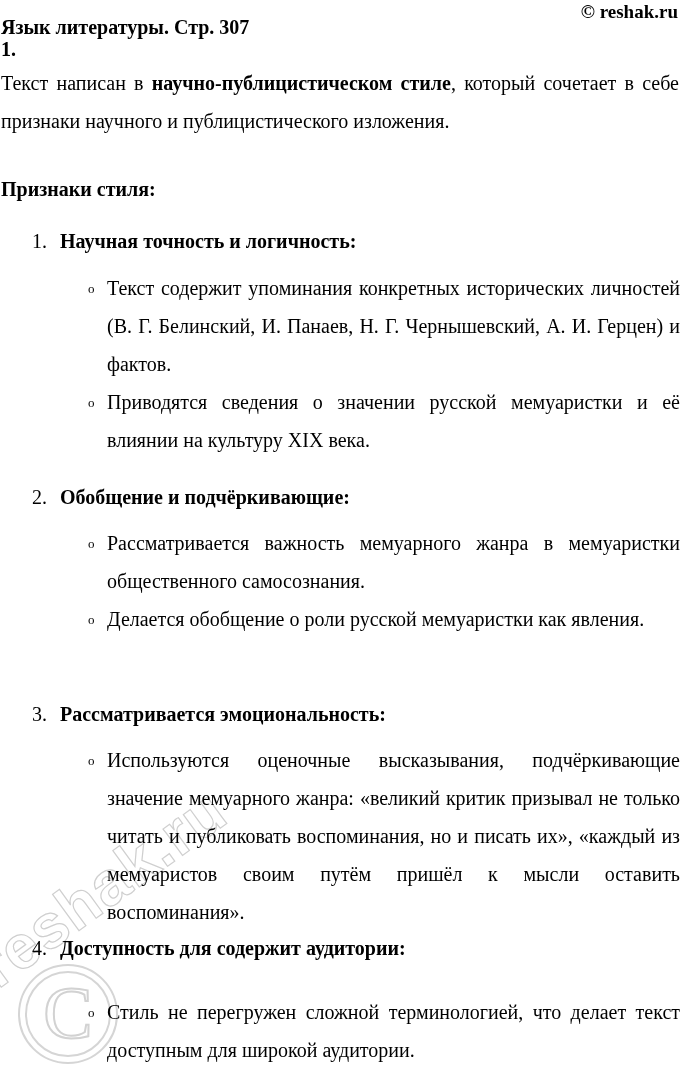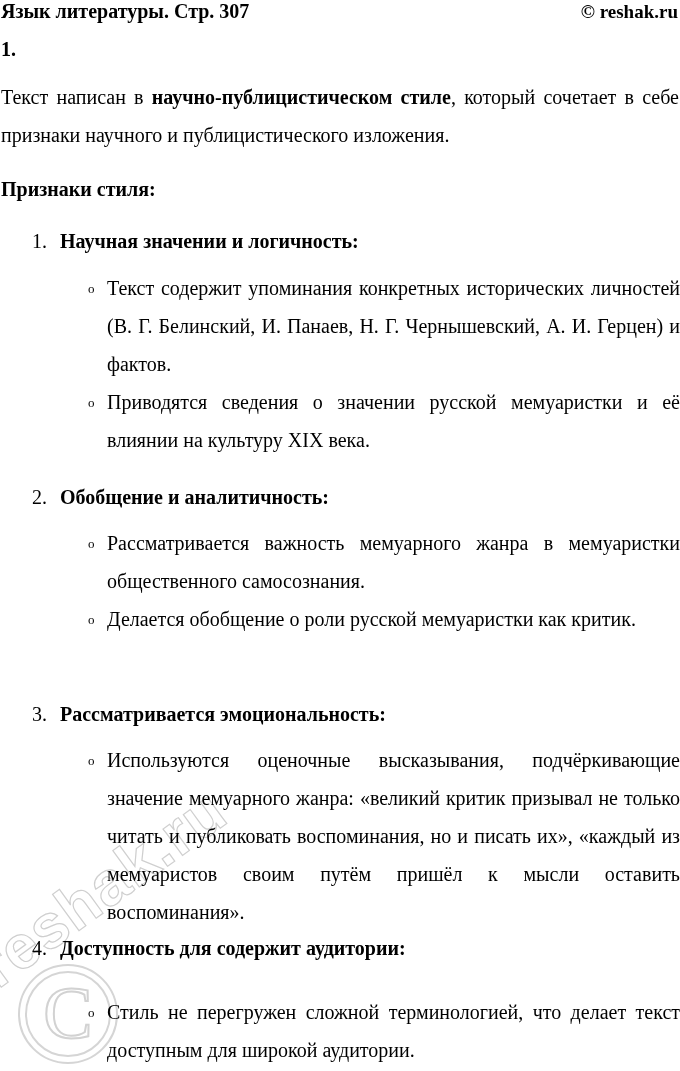--- a/index.html
+++ b/index.html
@@ -60,21 +60,21 @@
 
   .doc-header {
     position: relative;
     height: 26px;
     margin: 0;
     padding-top: 2px;
   }
   .doc-title {
     position: absolute;
     left: 1px;
-    top: 0px;
+    top: 16px;
     font-size: 20px;
     font-weight: 700;
     white-space: nowrap;
   }
   .doc-copyright {
     position: absolute;
     right: 2px;
     top: 1px;
     font-size: 19px;
     font-weight: 700;
@@ -91,21 +91,21 @@
 
   .body-para {
     position: absolute;
     left: 1px;
     width: 678px;
     font-size: 20px;
     line-height: 38px;
     text-align: justify;
     text-justify: inter-word;
   }
-  .body-para.p-intro { top: 78px; }
+  .body-para.p-intro { top: 64px; }
   .body-para b { font-weight: 700; }
 
   .section-label {
     position: absolute;
     left: 1px;
     font-size: 20px;
     font-weight: 700;
     line-height: 38px;
   }
   .section-label.features { top: 170px; }
@@ -175,46 +175,46 @@
   <div class="task-number">1.</div>
 
   <div class="body-para p-intro">
     <span>Текст написан в </span><b>научно-публицистическом стиле</b><span>, который сочетает в себе признаки научного и публицистического изложения.</span>
   </div>
 
   <div class="section-label features">Признаки стиля:</div>
 
   <div class="num-item" style="left:32px; top:222px;">
     <span class="num-marker">1.</span>
-    <span class="num-label">Научная значении и логичность:</span>
+    <span class="num-label">Научная точность и логичность:</span>
   </div>
 
   <div class="sub-item" style="left:88px; top:269px; width:592px;">
     <span class="sub-marker">o</span>
     <span class="sub-text">Текст содержит упоминания конкретных исторических личностей (В. Г. Белинский, И. Панаев, Н. Г. Чернышевский, А. И. Герцен) и фактов.</span>
   </div>
 
   <div class="sub-item" style="left:88px; top:383px; width:592px;">
     <span class="sub-marker">o</span>
     <span class="sub-text">Приводятся сведения о значении русской мемуаристки и её влиянии на культуру XIX века.</span>
   </div>
 
   <div class="num-item" style="left:32px; top:478px;">
     <span class="num-marker">2.</span>
-    <span class="num-label">Обобщение и аналитичность:</span>
+    <span class="num-label">Обобщение и подчёркивающие:</span>
   </div>
 
   <div class="sub-item" style="left:88px; top:524px; width:592px;">
     <span class="sub-marker">o</span>
     <span class="sub-text">Рассматривается важность мемуарного жанра в мемуаристки общественного самосознания.</span>
   </div>
 
   <div class="sub-item" style="left:88px; top:600px; width:592px;">
     <span class="sub-marker">o</span>
-    <span class="sub-text">Делается обобщение о роли русской мемуаристки как критик.</span>
+    <span class="sub-text">Делается обобщение о роли русской мемуаристки как явления.</span>
   </div>
 
   <div class="num-item" style="left:32px; top:695px;">
     <span class="num-marker">3.</span>
     <span class="num-label">Рассматривается эмоциональность:</span>
   </div>
 
   <div class="sub-item" style="left:88px; top:741px; width:592px;">
     <span class="sub-marker">o</span>
     <span class="sub-text">Используются оценочные высказывания, подчёркивающие значение мемуарного жанра: «великий критик призывал не только читать и публиковать воспоминания, но и писать их», «каждый из мемуаристов своим путём пришёл к мысли оставить воспоминания».</span>

